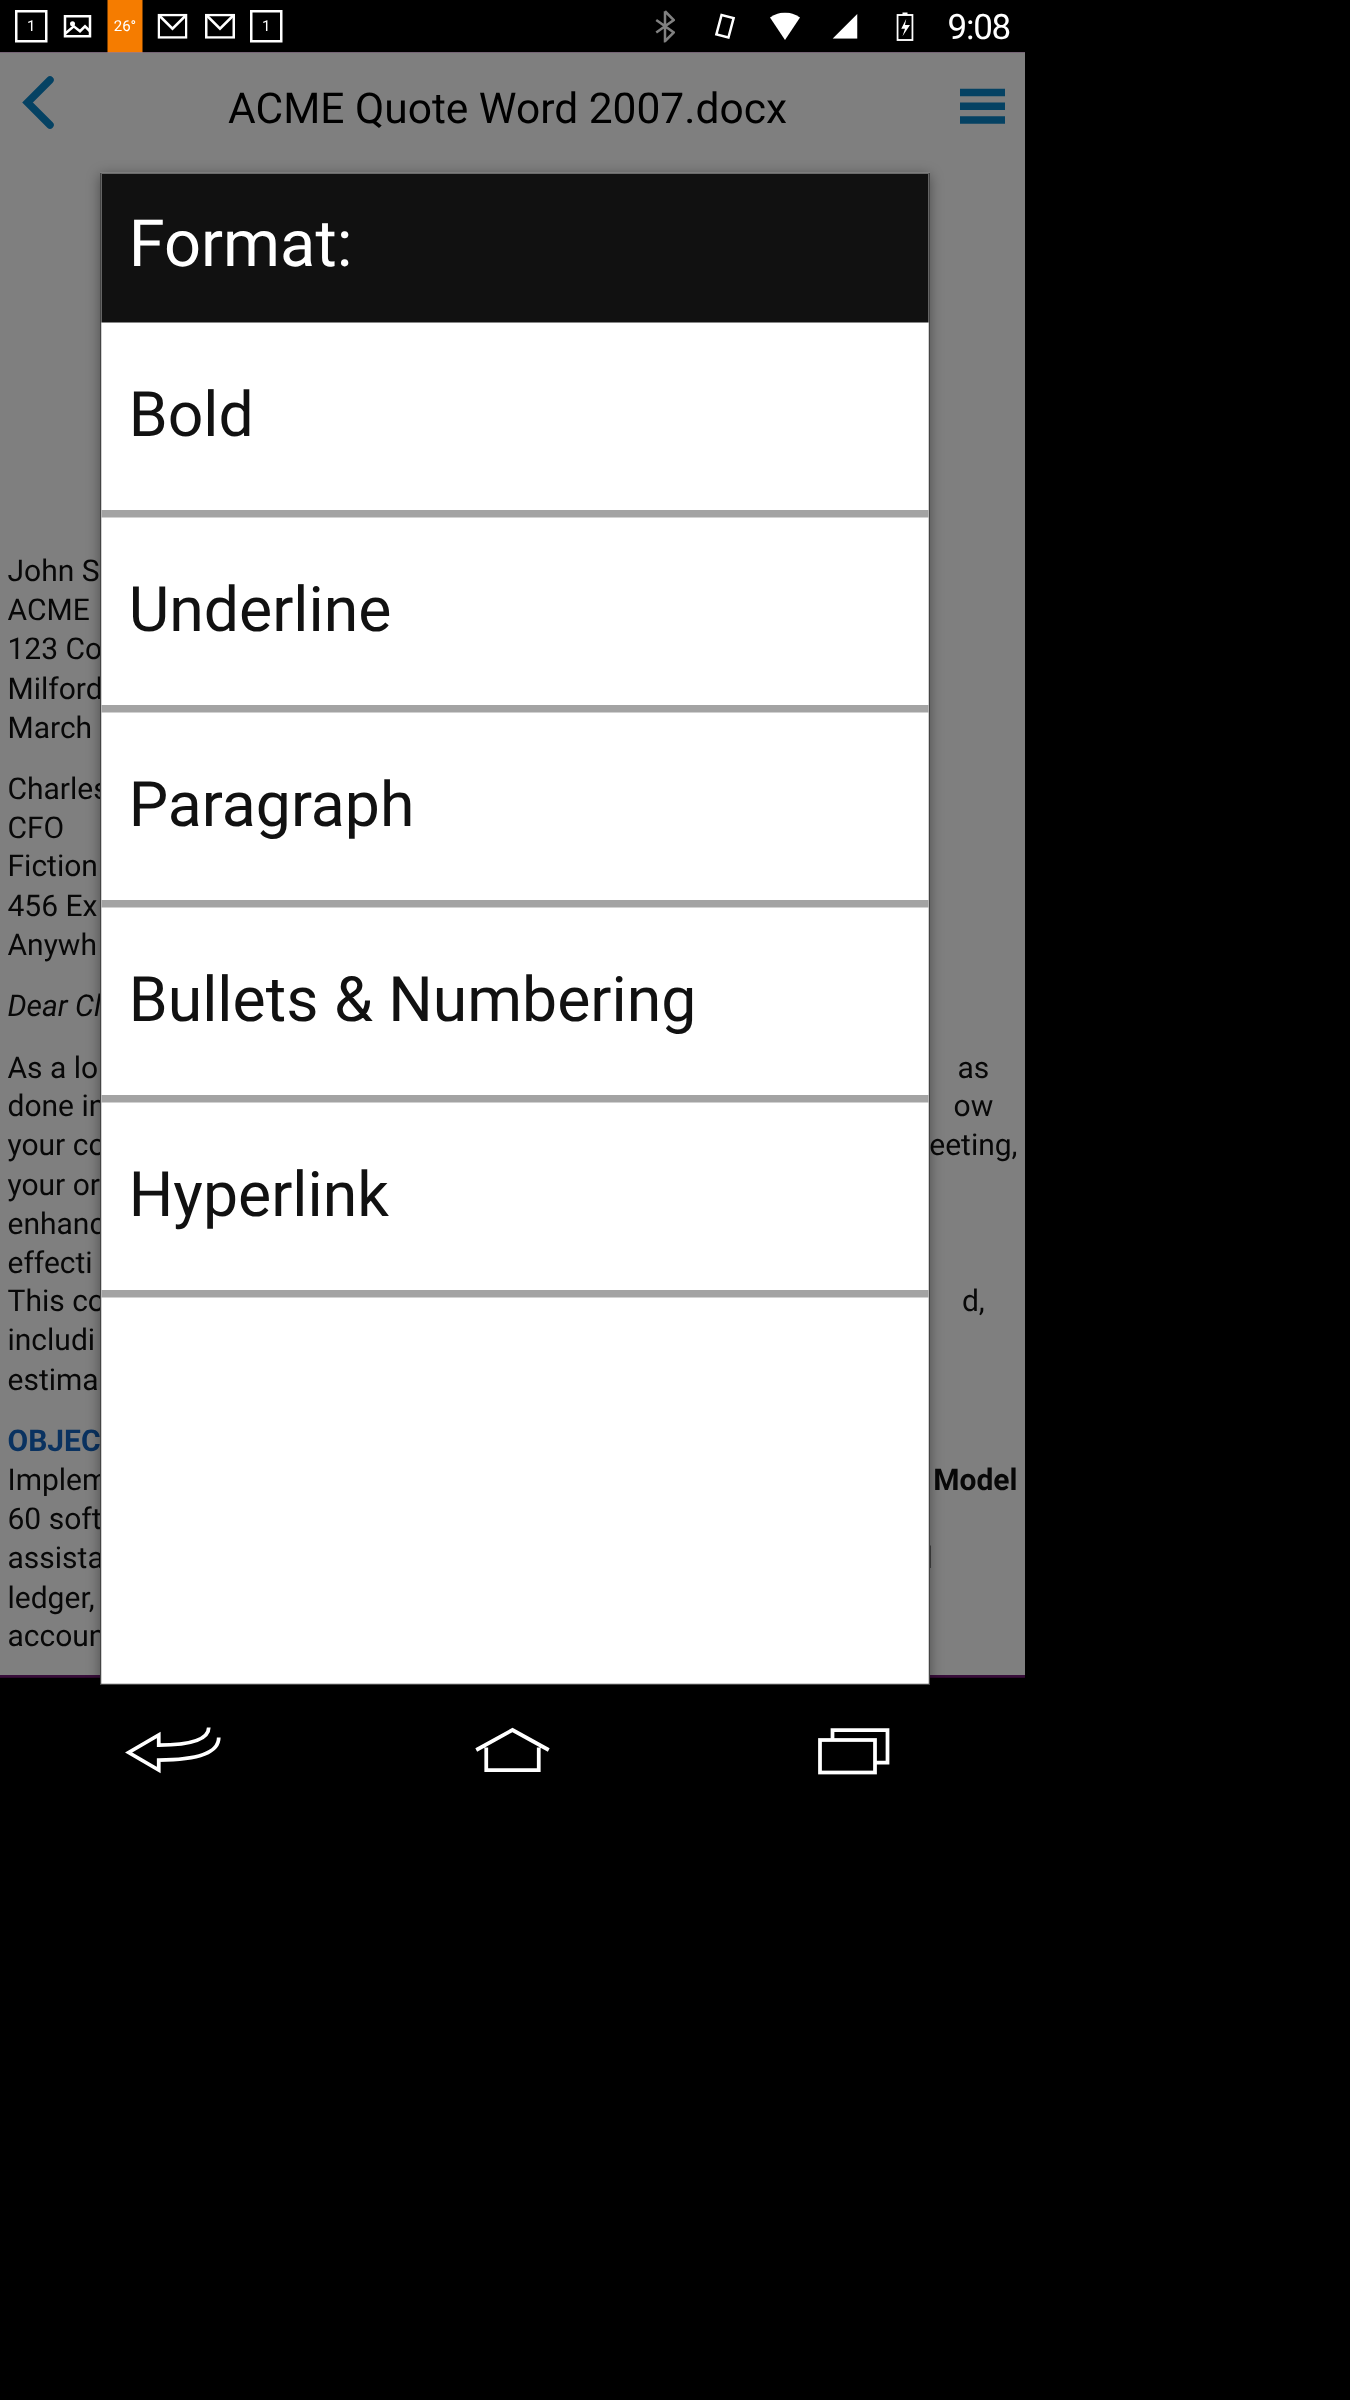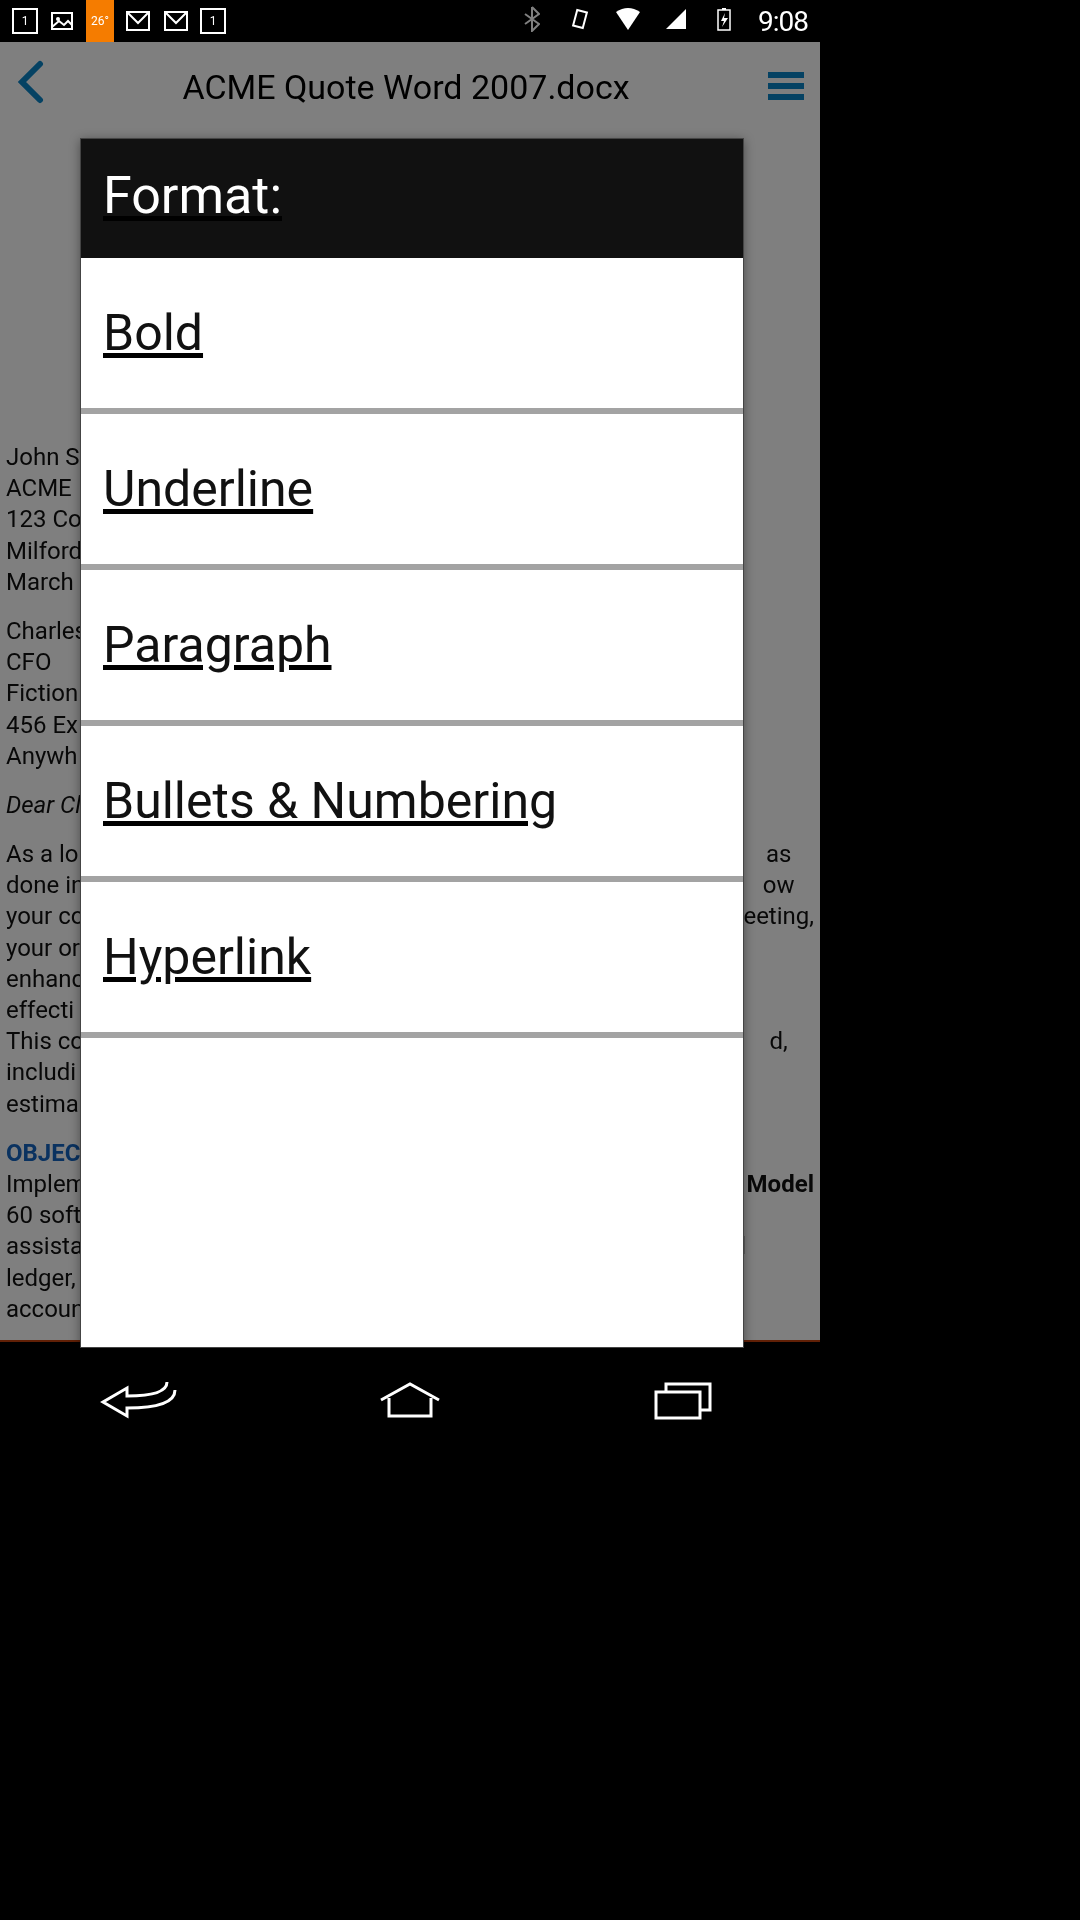--- a/index.html
+++ b/index.html
@@ -13,34 +13,34 @@
     }
     .status-bar {
       height: 42px;
       background: #000;
       display: flex;
       align-items: center;
       padding: 0 12px;
       color: #fff;
     }
     .status-left { display: flex; gap: 10px; align-items: center; }
-    .status-right { margin-left: auto; display: flex; gap: 20px; align-items: flex-start; }
+    .status-right { margin-left: auto; display: flex; gap: 20px; align-items: center; }
     .status-icon {
       width: 28px; height: 28px;
       display: inline-flex; align-items: center; justify-content: center;
       font-size: 20px; color: #fff;
     }
     .status-icon.box { border: 2px solid #fff; font-size: 12px; width: 26px; height: 26px; }
     .status-icon.orange { background: #f57c00; font-size: 12px; width: 28px; height: 44px; }
     .status-time { font-size: 28px; letter-spacing: -1px; }
 
     .app-area {
       position: relative;
       height: 1300px;
-      background: #c2410c;
+      background: #701a75;
     }
     .overlay-dim {
       position: absolute; inset: 0;
       background: rgba(0,0,0,0.5);
       z-index: 5;
     }
 
     .app-header {
       height: 90px;
       background: #fff;
@@ -69,21 +69,20 @@
     .dialog {
       position: absolute;
       left: 80px; right: 76px;
       top: 96px;
       height: 1210px;
       background: #fff;
       z-index: 10;
       border: 1px solid #444;
       box-shadow: 0 2px 10px rgba(0,0,0,0.4);
       overflow: hidden;
-      text-decoration: underline;
     }
     .dialog-header {
       background: #111;
       color: #fff;
       font-size: 52px;
       padding: 26px 22px 32px 22px;
       font-weight: 400;
     }
     .dialog-item {
       font-size: 50px;

